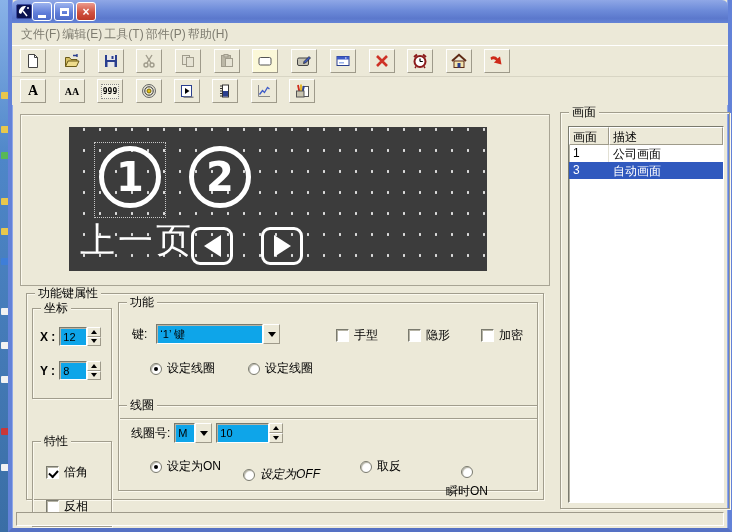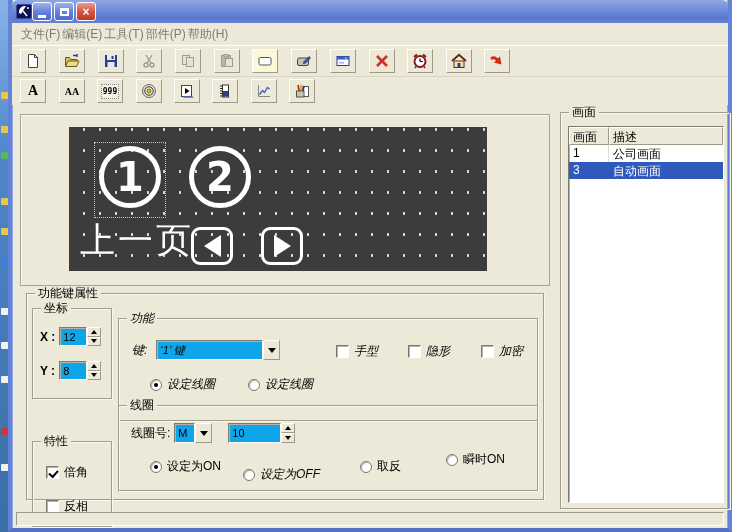--- a/index.html
+++ b/index.html
@@ -89,21 +89,21 @@
   .lrow { display:flex; height:17px; color:#000; }
   .lrow .c1 { width:40px; flex:none; padding:1px 4px; border-right:1px solid #E2E0D4; }
   .lrow .c2 { flex:1; padding:1px 4px; }
   .lrow.selected { background:#3059BE; color:#fff; }
   .lrow.selected .c1 { border-right-color:#3059BE; }
 
   
   .props-group { left:14px; top:293px; width:518px; height:207px; }
   .sub { position:absolute; border:1px solid #A19D8D; box-shadow:inset 1px 1px 0 #FBF9EE, 1px 1px 0 #FBF9EE; }
   .sub-coords { left:5px; top:14px; width:80px; height:91px;padding-left:13px; }
-  .sub-func   { left:91px; top:24px; width:420px; height:103px;font-style:italic; }
+  .sub-func   { left:91px; top:8px; width:420px; height:117px; }
   .sub-traits { left:5px; top:111px; width:80px; height:86px;margin-top:36px; }
   .sub-coil   { left:91px; top:111px; width:420px; height:86px; }
 
   .fieldrow { position:absolute; display:flex; align-items:center; }
   .lbl { color:#000; white-space:nowrap; }
   .lbl.bold { font-weight:bold; }
 
   .textbox { background:#0ea5e9; border:1px solid; border-color:#7A7A6E #FFFFFF #FFFFFF #7A7A6E;
     box-shadow:inset 1px 1px 0 #B6B4A6; padding:1px 3px; color:#000; font-size:11px; display:flex; align-items:center; }
   .spincol { width:14px; display:flex; flex-direction:column; flex:none; }
@@ -448,21 +448,21 @@
       <div class="fieldrow" style="left:12px; top:17px;">
         <span class="lbl">线圈号:</span>
         <div class="combo" style="width:38px; margin-left:4px;">
           <div class="textbox cfield">
             <span>M</span>
           </div>
           <div class="cbtn">
               <div class="tri-dn"></div>
             </div>
         </div>
-        <div class="textbox" style="width:53px; height:20px; margin-left:16px;">
+        <div class="textbox" style="width:53px; height:20px; margin-left:4px;">
           <span>10</span>
         </div>
         <div class="spincol" style="height:20px;">
           <div class="spinbtn">
               <div class="tri-up"></div>
             </div>
           <div class="spinbtn">
               <div class="tri-dn"></div>
             </div>
         </div>
@@ -472,21 +472,21 @@
         <span>设定为ON</span>
       </div>
       <div class="radio" style="left:124px; top:60px;font-style:italic;">
         <div class="dotc"></div>
         <span>设定为OFF</span>
       </div>
       <div class="radio" style="left:241px; top:52px;">
         <div class="dotc"></div>
         <span>取反</span>
       </div>
-      <div class="radio" style="left:327px; top:45px;">
+      <div class="radio" style="left:327px; top:60px;flex-direction:column;">
         <div class="dotc"></div>
         <span>瞬时ON</span>
       </div>
     </div>
   </div>
 
   <div class="statusbar"></div>
 </div>
 
 </body></html>

